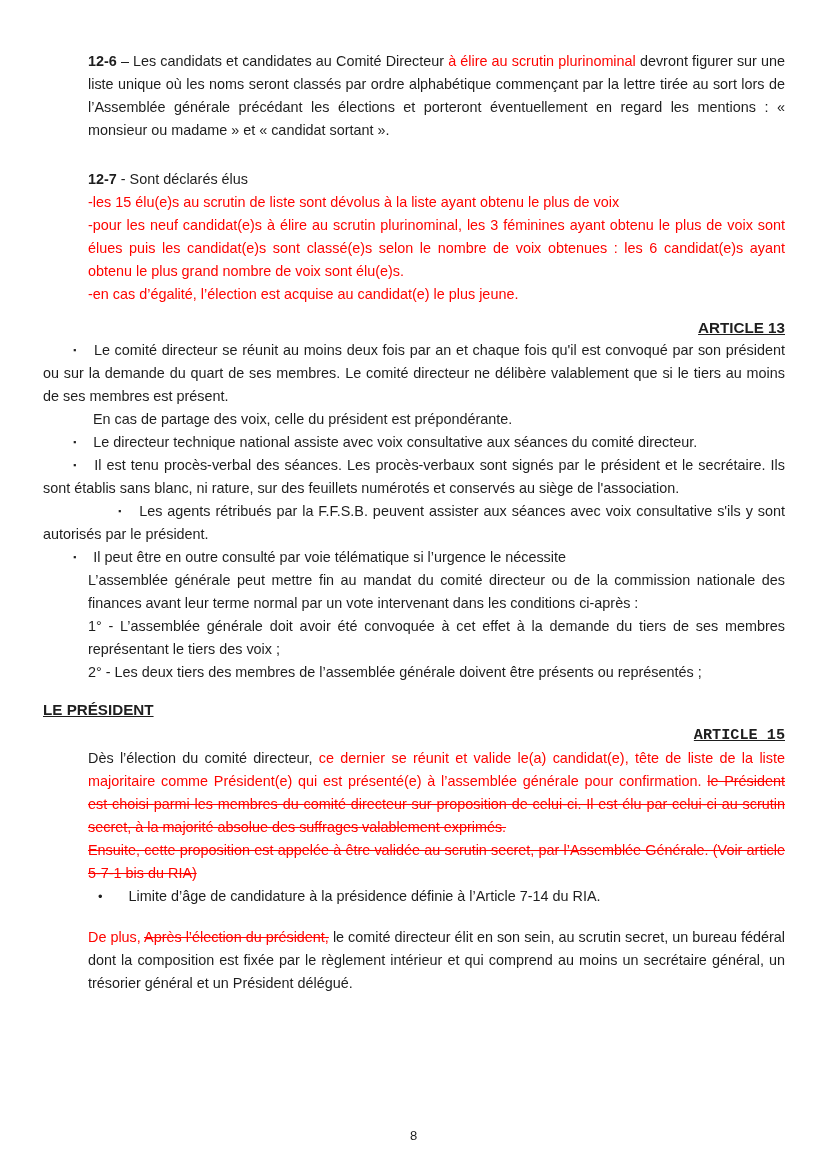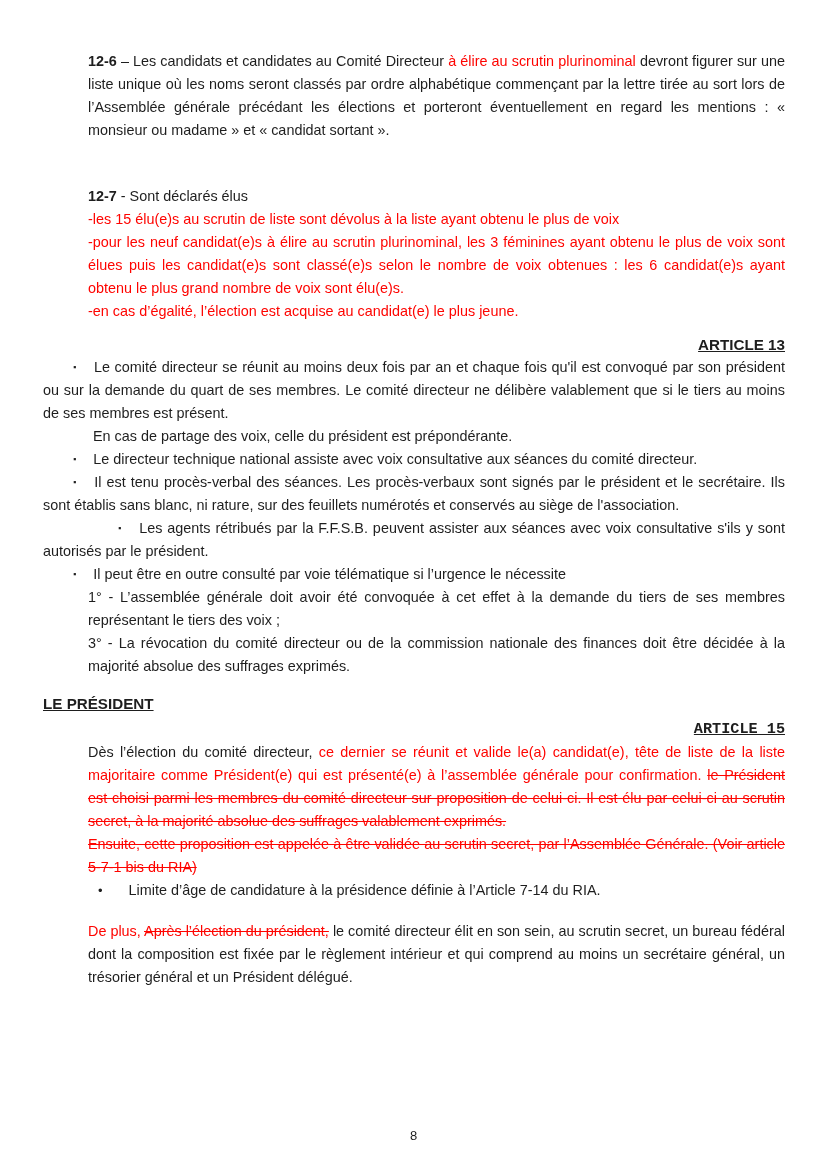--- a/index.html
+++ b/index.html
@@ -28,21 +28,21 @@
   .sqb .blt{font-size:9px;vertical-align:2px;}
   
   .sqb-out{margin-left:0;text-indent:75px;}
   .sqb-out .blt{font-size:9px;vertical-align:2px;}
   .bsp{display:inline-block;width:17px;}
   
   .rb{margin-left:45px;text-indent:10px;}
   .rb .blt{font-size:13px;}
   .rb .bsp{width:26px;}
   .mt10{margin-top:10px;}
-  .mt24{margin-top:43px;}
+  .mt24{margin-top:26px;}
   .mt14{margin-top:14px;}
   .mt2{margin-top:2px;font-family:Liberation Mono, monospace;}
   .mt18{margin-top:18px;}
   .footer{position:absolute;bottom:22px;left:0;right:0;text-align:center;font-size:13px;color:#1e1e1e;}
 </style>
 </head>
 <body>
 
 <div class="page">
 
@@ -54,22 +54,23 @@
   <p class="ind red">-en cas d’égalité, l’élection est acquise au candidat(e) le plus jeune.</p>
 
   <h2 class="heading mt10" style="margin-bottom:0;font-weight:bold;">ARTICLE 13</h2>
   <p class="sqb"><span class="blt">▪</span><span class="bsp"></span><span>Le comité directeur se réunit au moins deux fois par an et chaque fois qu'il est convoqué par son président ou sur la demande du quart de ses membres. Le comité directeur ne délibère valablement que si le tiers au moins de ses membres est présent.</span></p>
   <p class="note">En cas de partage des voix, celle du président est prépondérante.</p>
   <p class="sqb"><span class="blt">▪</span><span class="bsp"></span><span>Le directeur technique national assiste avec voix consultative aux séances du comité directeur.</span></p>
   <p class="sqb"><span class="blt">▪</span><span class="bsp"></span><span>Il est tenu procès-verbal des séances. Les procès-verbaux sont signés par le président et le secrétaire. Ils sont établis sans blanc, ni rature, sur des feuillets numérotés et conservés au siège de l'association.</span></p>
   <p class="sqb-out"><span class="blt">▪</span><span class="bsp"></span><span>Les agents rétribués par la F.F.S.B. peuvent assister aux séances avec voix consultative s'ils y sont autorisés par le président.</span></p>
   <p class="sqb"><span class="blt">▪</span><span class="bsp"></span><span>Il peut être en outre consulté par voie télématique si l’urgence le nécessite</span></p>
 
+  <p class="ind">L’assemblée générale peut mettre fin au mandat du comité directeur ou de la commission nationale des finances avant leur terme normal par un vote intervenant dans les conditions ci-après :</p>
   <p class="ind">1° - L’assemblée générale doit avoir été convoquée à cet effet à la demande du tiers de ses membres représentant le tiers des voix ;</p>
-  <p class="ind">3° - La révocation du comité directeur ou de la commission nationale des finances doit être décidée à la majorité absolue des suffrages exprimés.</p>
+  <p class="ind">2° - Les deux tiers des membres de l’assemblée générale doivent être présents ou représentés ;</p>
 
   <p class="center mt14"><span class="b" style="text-decoration:underline;font-size:15.2px;">LE PRÉSIDENT</span></p>
 
   <h2 class="heading mt2" style="margin-bottom:0;font-weight:bold;">ARTICLE 15</h2>
   <p class="ind"><span>Dès l’élection du comité directeur, </span><span class="red">ce dernier se réunit et valide le(a) candidat(e), tête de liste de la liste majoritaire comme Président(e) qui est présenté(e) à l’assemblée générale pour confirmation. </span><span class="strike">le Président est choisi parmi les membres du comité directeur sur proposition de celui-ci. Il est élu par celui-ci au scrutin secret, à la majorité absolue des suffrages valablement exprimés.</span></p>
   <p class="ind strike">Ensuite, cette proposition est appelée à être validée au scrutin secret, par l’Assemblée Générale. (Voir article 5-7-1 bis du RIA)</p>
   <p class="rb"><span class="blt">•</span><span class="bsp"></span><span>Limite d’âge de candidature à la présidence définie à l’Article 7-14 du RIA.</span></p>
   <p class="ind mt18"><span class="red">De plus, </span><span class="strike">Après l’élection du président,</span><span> le comité directeur élit en son sein, au scrutin secret, un bureau fédéral dont la composition est fixée par le règlement intérieur et qui comprend au moins un secrétaire général, un trésorier général et un Président délégué.</span></p>
 
   <div class="footer">8</div>

